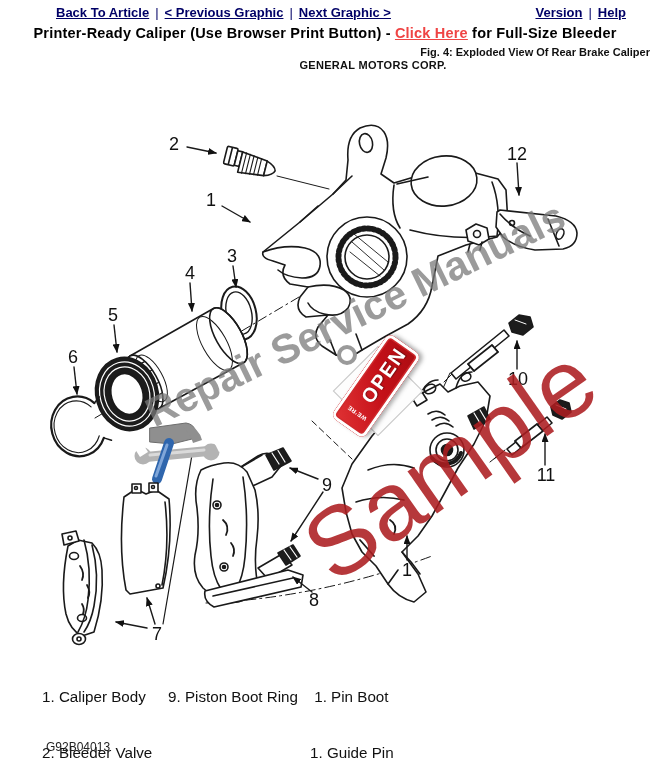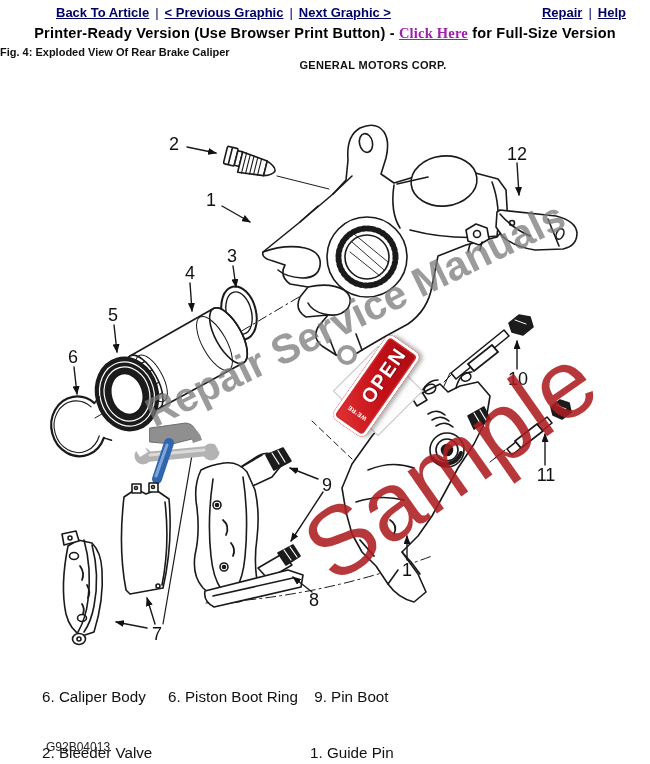--- a/index.html
+++ b/index.html
@@ -6,22 +6,22 @@
   .page{position:relative;width:650px;height:764px;background:#fff;overflow:hidden;
         font-family:"Liberation Sans",sans-serif;color:#111;}
   
   .navrow{position:absolute;top:5px;left:28px;right:24px;display:flex;
           justify-content:space-between;font-size:13px;font-weight:bold;color:#000066;padding-left:28px;}
   .navgroup{display:flex;align-items:baseline;}
   .nav-link{color:#000066;text-decoration:underline;cursor:pointer;white-space:pre;}
   .nav-sep{margin:0 6px;text-decoration:none;font-weight:normal;color:#000066;}
   .printer-line{position:absolute;top:25px;left:0;width:100%;text-align:center;
                 font-size:14.5px;font-weight:bold;letter-spacing:.2px;color:#000;}
-  .printer-line a{color:#a21caf;text-decoration:underline;cursor:pointer;font-family:Liberation Serif, serif;}
-  .fig-caption{position:absolute;top:46px;left:0;width:100%;text-align:left;
+  .printer-line a{color:#ef4444;text-decoration:underline;cursor:pointer;}
+  .fig-caption{position:absolute;top:46px;left:0;width:100%;text-align:right;
                font-size:11px;font-weight:bold;}
   .company{position:absolute;top:59px;left:0;width:100%;text-align:center;
            font-size:11px;font-weight:bold;letter-spacing:.3px;padding-left:48px;}
   
   svg.diagram{position:absolute;left:0;top:0;z-index:1;}
   .callout{font-family:"Liberation Sans",sans-serif;font-size:18px;fill:#111;}
   
   .wm-brand{position:absolute;left:128px;top:294px;width:446px;height:56px;z-index:2;
             text-align:center;white-space:nowrap;transform:rotate(-26deg);
             font-size:41px;font-weight:bold;color:rgba(122,122,122,.75);}
@@ -53,27 +53,27 @@
 
   <div class="navrow">
     <div class="navgroup">
       <a href="#" class="nav-link">Back To Article</a>
       <span class="nav-sep">|</span>
       <a href="#" class="nav-link">&lt; Previous Graphic</a>
       <span class="nav-sep">|</span>
       <a href="#" class="nav-link">Next Graphic &gt;</a>
     </div>
     <div class="navgroup">
-      <a href="#" class="nav-link">Repair</a>
+      <a href="#" class="nav-link">Version</a>
       <span class="nav-sep">|</span>
       <a href="#" class="nav-link">Help</a>
     </div>
   </div>
 
-  <div class="printer-line"><span>Printer-Ready Version (Use Browser Print Button) - </span><a href="#">Click Here</a><span> for Full-Size Version</span></div>
+  <div class="printer-line"><span>Printer-Ready Caliper (Use Browser Print Button) - </span><a href="#">Click Here</a><span> for Full-Size Bleeder</span></div>
 
   <div class="fig-caption">Fig. 4: Exploded View Of Rear Brake Caliper</div>
   <div class="company">GENERAL MOTORS CORP.</div>
 
   <svg class="diagram" width="650" height="764" viewBox="0 0 650 764">
     <defs>
       <marker id="arw" markerWidth="9" markerHeight="7" refX="8" refY="3.5" orient="auto" markerUnits="userSpaceOnUse">
         <path d="M0,0 L9,3.5 L0,7 Z" fill="#111"></path>
       </marker>
     </defs>
@@ -291,32 +291,32 @@
   <div class="tag-diamond"></div>
   <div class="tag-ring"></div>
   <div class="open-badge">
     <span class="open-small">WE'RE</span>
     <span class="open-word">OPEN</span>
   </div>
   <div class="wm-sample">Sample</div>
 
   <div class="legend">
     <div class="legend-col c1">
-      <div>6. Caliper Body</div>
+      <div>1. Caliper Body</div>
       <div>2. Bleeder Valve</div>
       
       
     </div>
     <div class="legend-col c2">
-      <div>6. Piston Boot Ring</div>
+      <div>9. Piston Boot Ring</div>
       
       
     </div>
     <div class="legend-col c3">
-      <div> 9. Pin Boot</div>
+      <div> 1. Pin Boot</div>
       <div>1. Guide Pin</div>
       
       
     </div>
   </div>
 
   <div class="fig-code">G92B04013</div>
 </div>
 
 </body></html>

